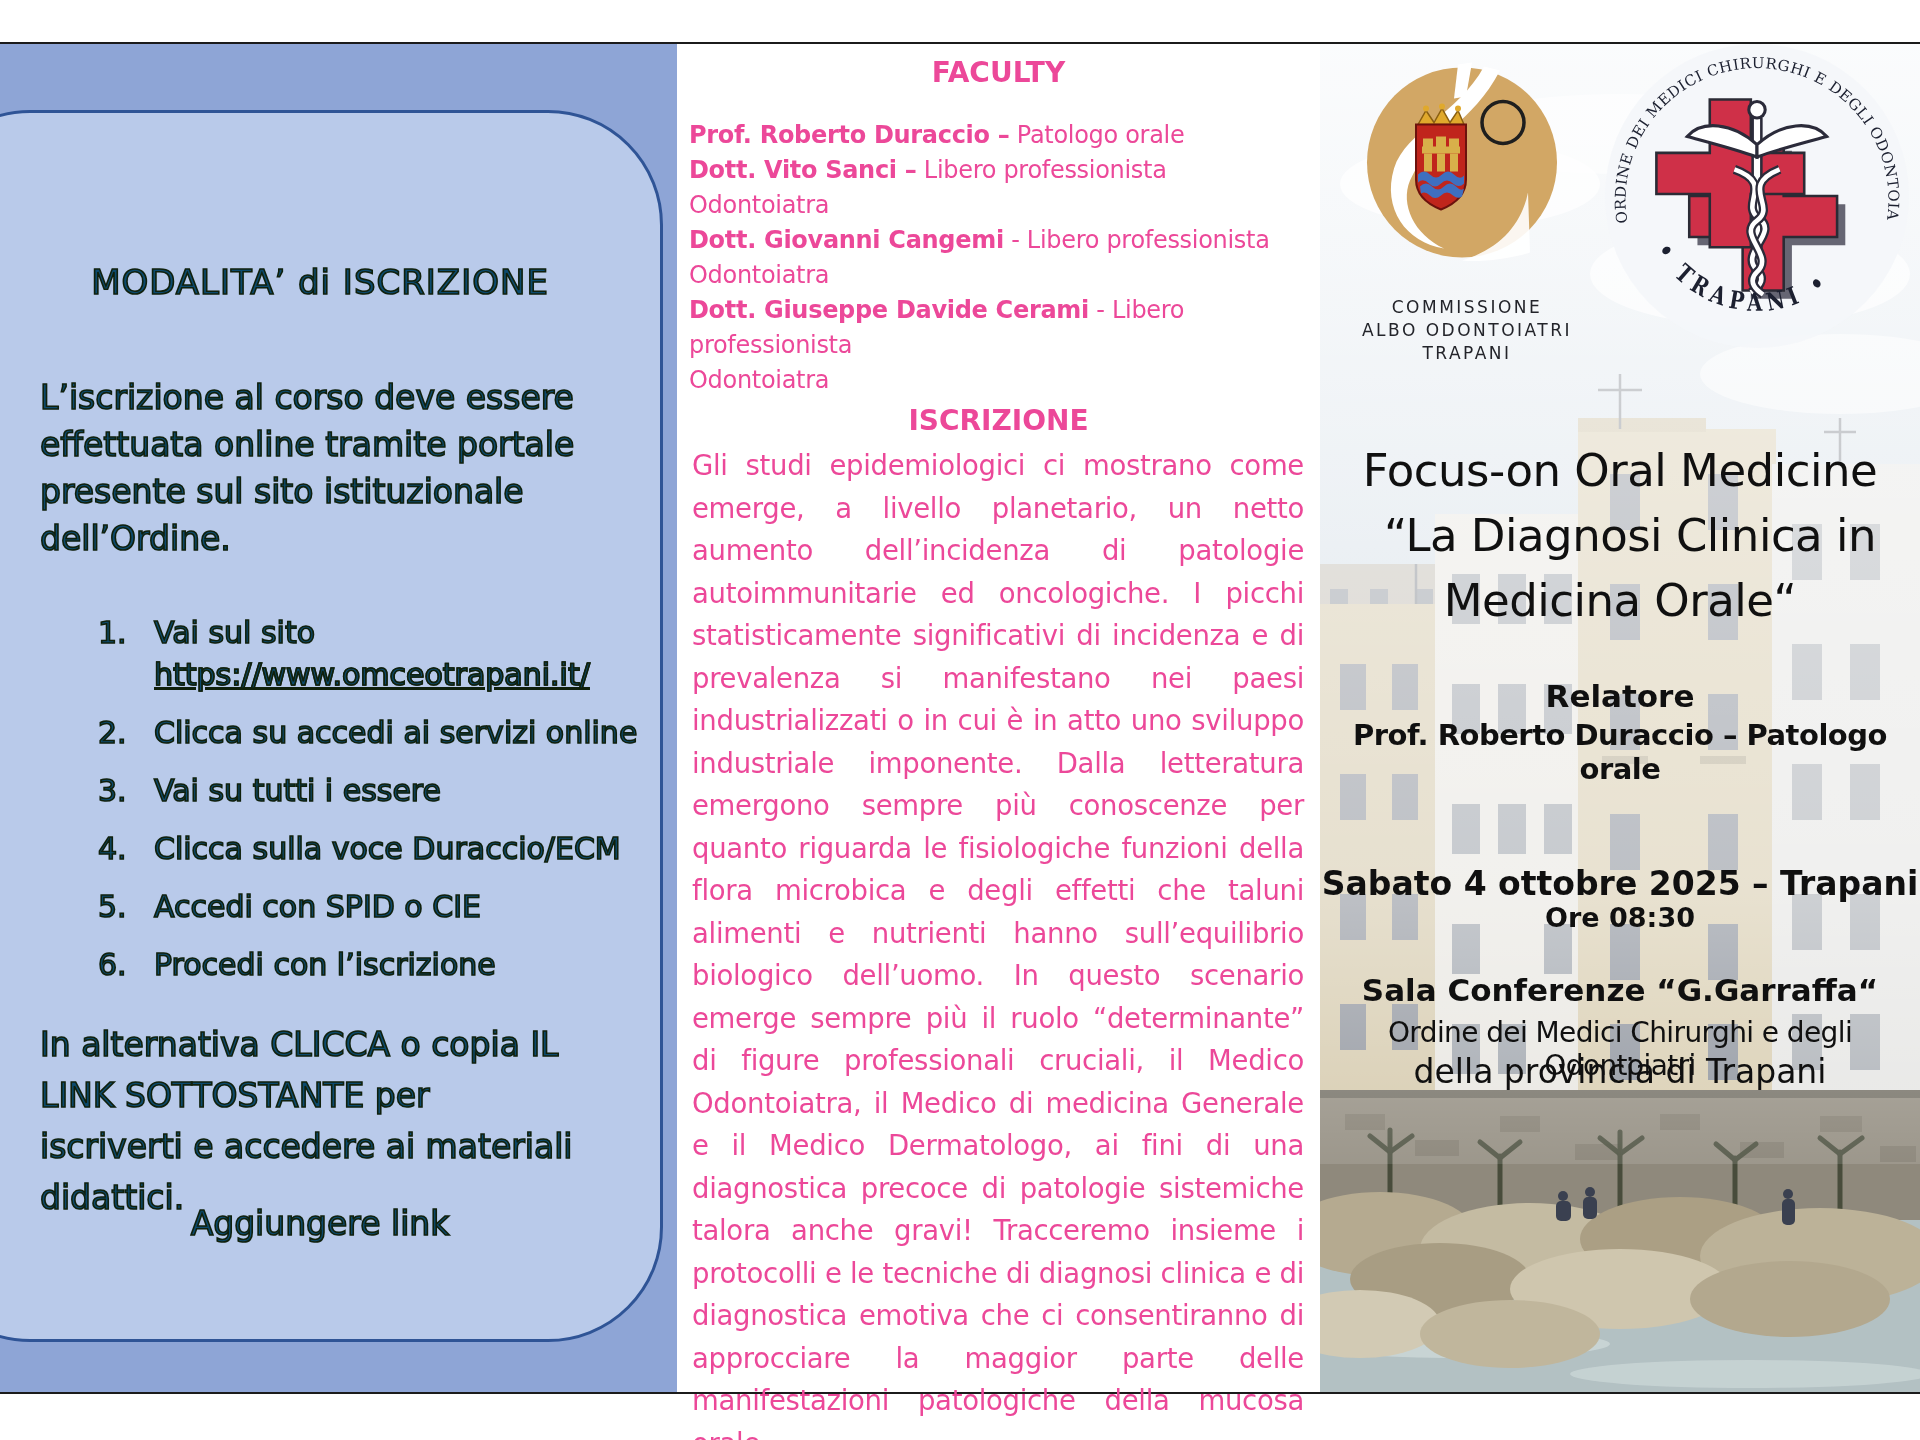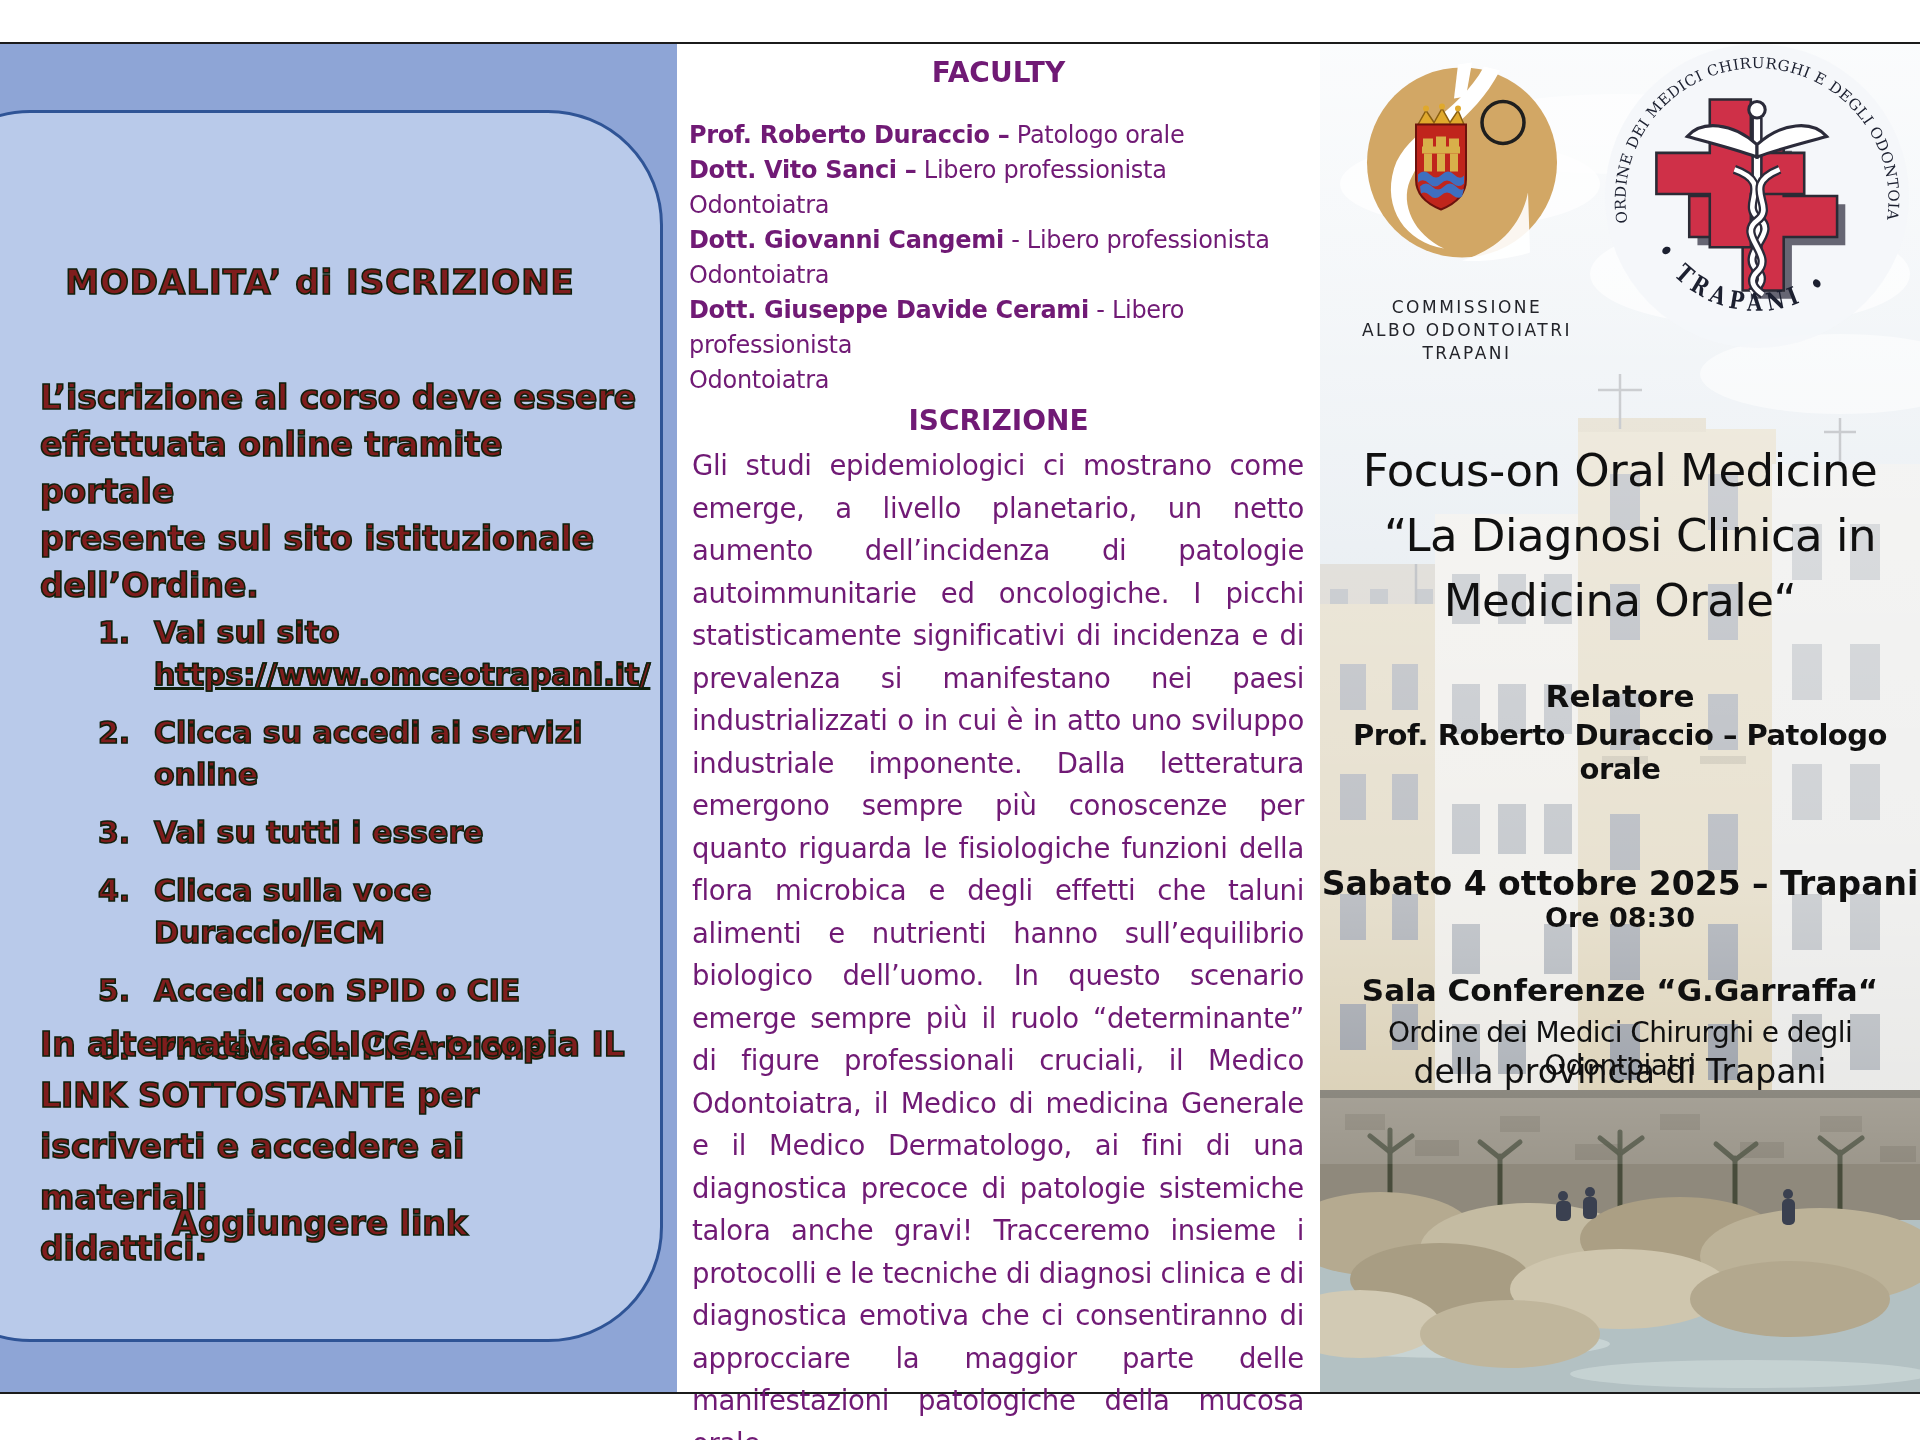--- a/index.html
+++ b/index.html
@@ -16,35 +16,35 @@
   
   .col-left {
     position:absolute; left:0; top:44px; width:677px; height:1348px;
     background:#8EA5D6; overflow:hidden;
   }
   .round-card {
     position:absolute; left:-85px; top:66px; width:748px; height:1232px;
     background:#B9CAEA; border:3px solid #2F5496; border-radius:115px;
   }
   .green-text {
-    color:#7f1d1d; font-weight:bold;
+    color:#0c4a6e; font-weight:normal;
     -webkit-text-stroke:1.6px #10200c;
     text-shadow:0 0 1px #10200c;
   }
   .lp-title { position:absolute; left:30px; top:218px; width:580px; text-align:center; font-size:34px; letter-spacing:1px; }
   .lp-intro { position:absolute; left:40px; top:330px; width:600px; font-size:33px; line-height:47px; white-space:pre-line; }
   .lp-steps { position:absolute; left:98px; top:568px; width:540px; font-size:30px; }
   .step-row { display:flex; margin-bottom:16px; line-height:42px; }
   .step-num { width:56px; flex:0 0 56px; }
   .step-link { display:block; text-decoration:underline; text-decoration-color:#10200c; }
   .lp-alt { position:absolute; left:40px; top:975px; width:600px; font-size:33px; line-height:51px; white-space:pre-line; }
   .lp-addlink { position:absolute; left:40px; top:1160px; width:560px; text-align:center; font-size:33px; }
 
   
-  .col-mid { position:absolute; left:677px; top:44px; width:643px; height:1348px; background:#ffffff; color:#701a75; }
+  .col-mid { position:absolute; left:677px; top:44px; width:643px; height:1348px; background:#ffffff; color:#ec4899; }
   .fac-heading { position:absolute; left:0; top:12px; width:643px; text-align:center; font-size:28px; font-weight:bold; }
   .fac-list { position:absolute; left:12px; top:74px; width:625px; font-size:24px; line-height:35px; letter-spacing:-0.3px; }
   .fac-member { white-space:pre-line; }
   .fac-name { font-weight:bold;text-align:right; }
   .raz-heading { position:absolute; left:0; top:360px; width:643px; text-align:center; font-size:28px; font-weight:bold; }
   .raz-body {
     position:absolute; left:15px; top:400px; width:612px;
     font-size:27.5px; line-height:42.5px; text-align:justify; letter-spacing:-0.3px;
   }
 

